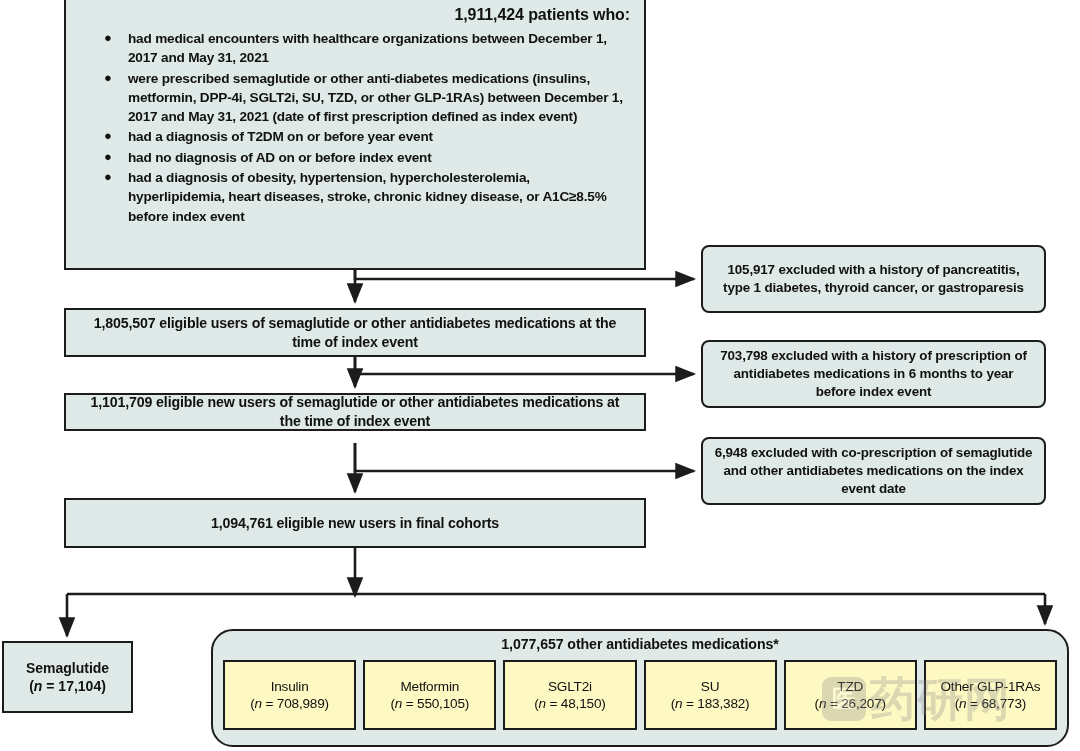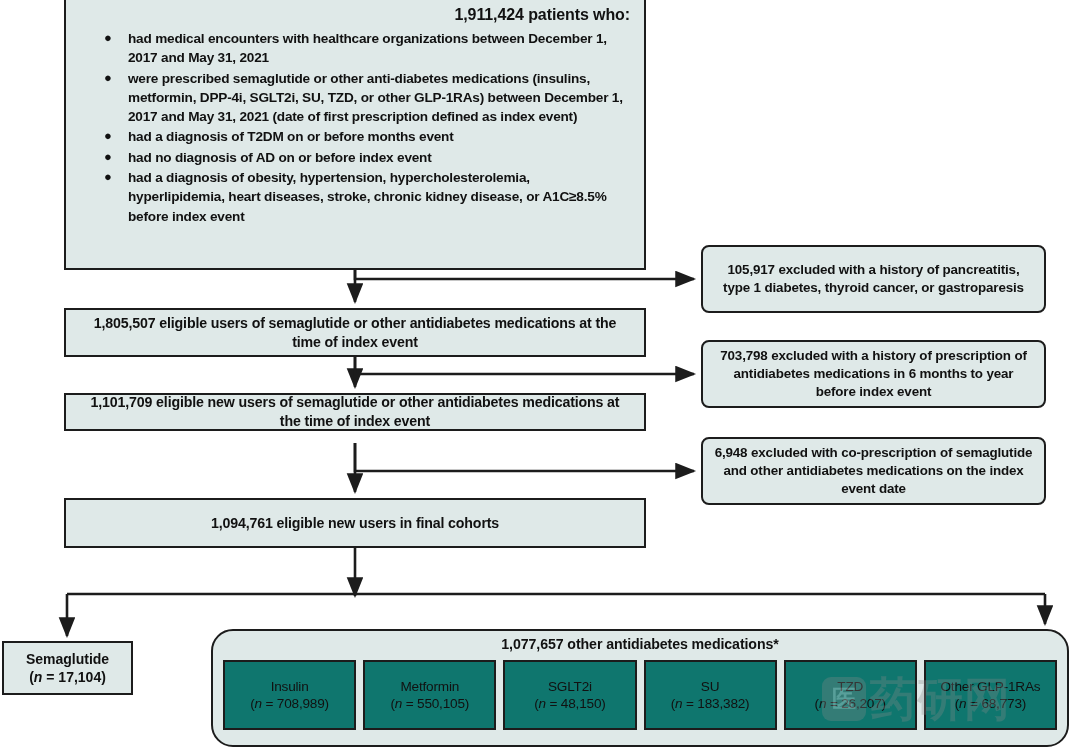--- a/index.html
+++ b/index.html
@@ -113,21 +113,21 @@
   }
   #box-excl1 { top: 245px; height: 68px; }
   #box-excl2 { top: 340px; height: 68px; }
   #box-excl3 { top: 437px; height: 68px; }
 
   
   #box-sema {
     left: 2px;
     top: 641px;
     width: 131px;
-    height: 54px;
+    height: 72px;
     padding: 2px 6px;
     font-weight: bold;
     font-size: 14px;
     line-height: 1.3;
   }
   #box-sema .line2 { font-weight: bold; }
 
   
   #box-other {
     position: absolute;
@@ -150,21 +150,21 @@
     letter-spacing: -0.1px;
   }
   #drug-row {
     display: flex;
     gap: 7px;
     height: 70px;
     align-items: stretch;
   }
   .drugbox {
     flex: 1 1 0;
-    background: #0f766e;
+    background: #fef9c3;
     border: 2.5px solid #1c1c1c;
     display: flex;
     flex-direction: column;
     align-items: center;
     justify-content: center;
     text-align: center;
     font-size: 13.6px;
     line-height: 1.28;
     padding: 18px 2px;
     letter-spacing: -0.2px;
@@ -249,21 +249,21 @@
       <li>
         <span class="bullet">●</span>
         <span>had medical encounters with healthcare organizations  between December 1, 2017 and May 31, 2021</span>
       </li>
       <li>
         <span class="bullet">●</span>
         <span>were prescribed semaglutide or other anti-diabetes medications (insulins, metformin, DPP-4i, SGLT2i, SU, TZD, or other GLP-1RAs) between December 1, 2017 and May 31, 2021 (date of first prescription defined as index event)</span>
       </li>
       <li>
         <span class="bullet">●</span>
-        <span>had a diagnosis of T2DM on or before months event</span>
+        <span>had a diagnosis of T2DM on or before year event</span>
       </li>
       <li>
         <span class="bullet">●</span>
         <span>had no diagnosis of AD on or before index event</span>
       </li>
       <li>
         <span class="bullet">●</span>
         <span>had a diagnosis of obesity, hypertension, hypercholesterolemia, hyperlipidemia, heart diseases, stroke, chronic kidney disease, or A1C≥8.5% before index event</span>
       </li>
     </ul>

